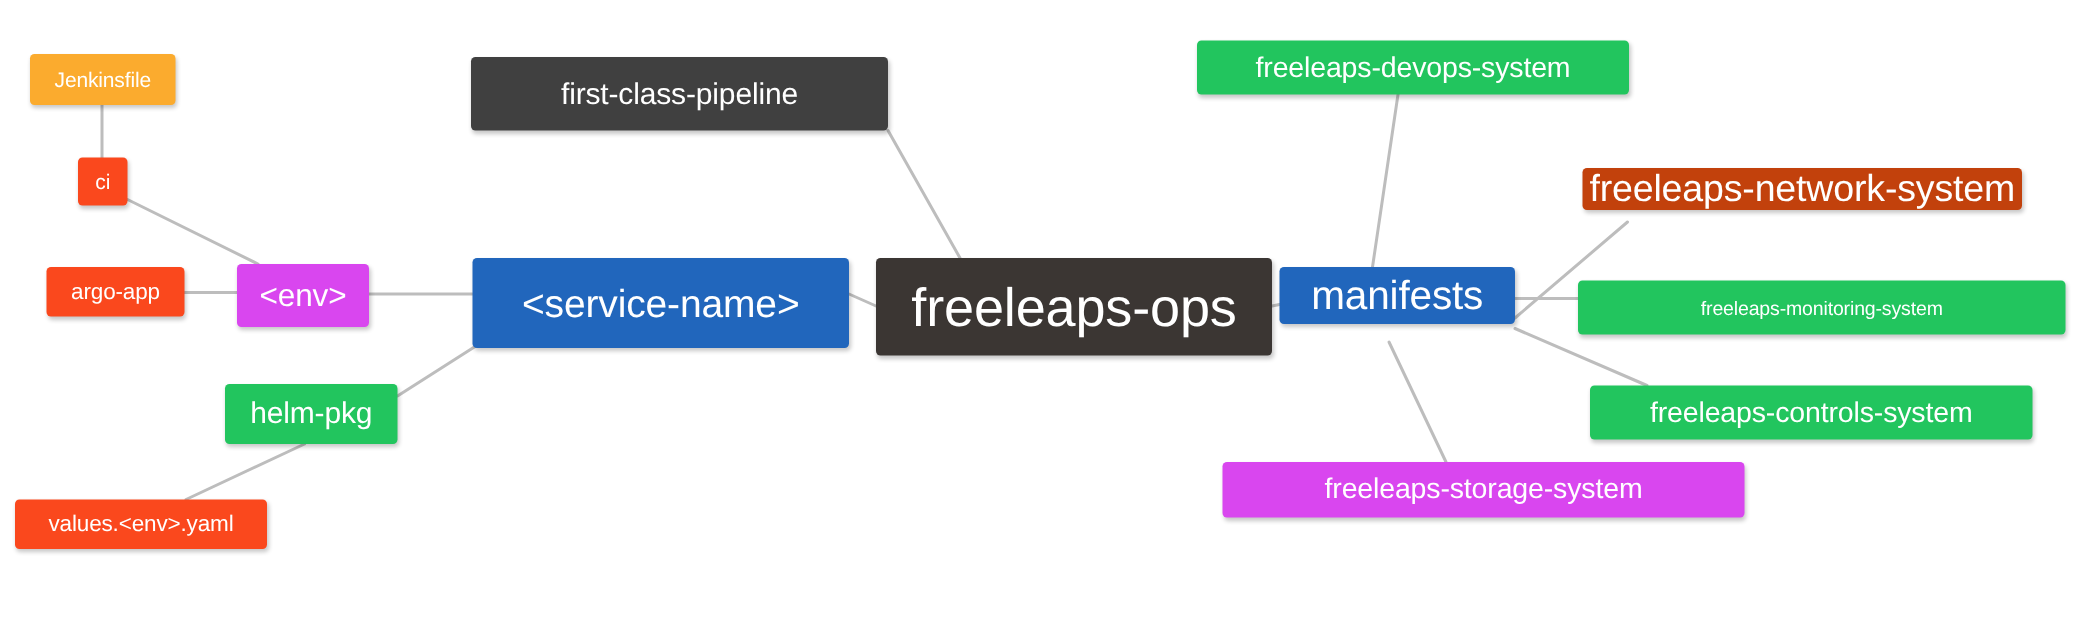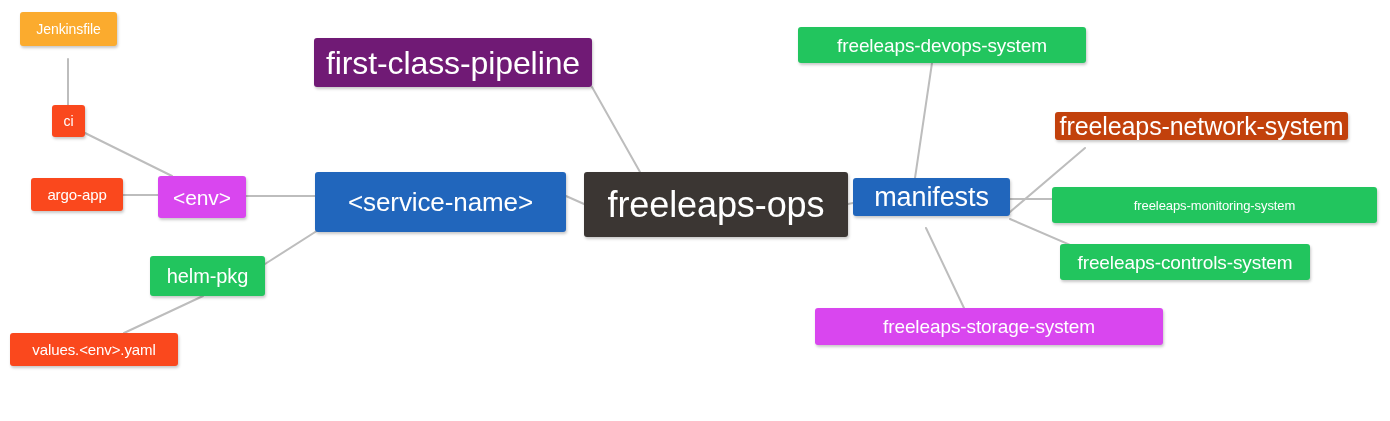--- a/index.html
+++ b/index.html
@@ -59,59 +59,59 @@
       <line x1="172" y1="176" x2="85" y2="133" stroke="#bdbdbd" stroke-width="2" stroke-linecap="round"></line>
       <line x1="68" y1="105" x2="68" y2="59" stroke="#bdbdbd" stroke-width="2" stroke-linecap="round"></line>
       <line x1="203" y1="296" x2="124" y2="333" stroke="#bdbdbd" stroke-width="2" stroke-linecap="round"></line>
       <line x1="915" y1="178" x2="932" y2="63" stroke="#bdbdbd" stroke-width="2" stroke-linecap="round"></line>
       <line x1="1010" y1="212" x2="1085" y2="148" stroke="#bdbdbd" stroke-width="2" stroke-linecap="round"></line>
       <line x1="1010" y1="199" x2="1052" y2="199" stroke="#bdbdbd" stroke-width="2" stroke-linecap="round"></line>
       <line x1="1010" y1="219" x2="1098" y2="257" stroke="#bdbdbd" stroke-width="2" stroke-linecap="round"></line>
       <line x1="926" y1="228" x2="964" y2="308" stroke="#bdbdbd" stroke-width="2" stroke-linecap="round"></line>
     </svg>
   <div id="node-layer">
-      <div class="node" style="left: 20px; top: 12px; width: 97px; height: 34px; background: rgb(251, 171, 46); font-size: 14px; color: rgb(255, 255, 255);">
+      <div class="node" style="left: 20px; top: 36px; width: 97px; height: 34px; background: rgb(251, 171, 46); font-size: 14px; color: rgb(255, 255, 255);">
         <span class="node-label">Jenkinsfile</span>
       </div>
       <div class="node" style="left: 52px; top: 105px; width: 33px; height: 32px; background: rgb(250, 72, 29); font-size: 14px; color: rgb(255, 255, 255);">
         <span class="node-label">ci</span>
       </div>
       <div class="node" style="left: 31px; top: 178px; width: 92px; height: 33px; background: rgb(250, 72, 29); font-size: 15px; color: rgb(255, 255, 255);">
         <span class="node-label">argo-app</span>
       </div>
       <div class="node" style="left: 158px; top: 176px; width: 88px; height: 42px; background: #d946ef; font-size: 21px; color: rgb(255, 255, 255);">
         <span class="node-label">&lt;env&gt;</span>
       </div>
       <div class="node" style="left: 150px; top: 256px; width: 115px; height: 40px; background: rgb(34, 197, 94); font-size: 20px; color: rgb(255, 255, 255);">
         <span class="node-label">helm-pkg</span>
       </div>
       <div class="node" style="left: 10px; top: 333px; width: 168px; height: 33px; background: rgb(250, 72, 29); font-size: 15px; color: rgb(255, 255, 255);">
         <span class="node-label">values.&lt;env&gt;.yaml</span>
       </div>
-      <div class="node" style="left: 314px; top: 38px; width: 278px; height: 49px; background: #701a75; font-size: 32px; color: rgb(255, 255, 255);">
+      <div class="node" style="left: 314px; top: 38px; width: 278px; height: 49px; background: #404040; font-size: 20px; color: rgb(255, 255, 255);">
         <span class="node-label">first-class-pipeline</span>
       </div>
       <div class="node" style="left: 315px; top: 172px; width: 251px; height: 60px; background: rgb(33, 102, 188); font-size: 26px; color: rgb(255, 255, 255);">
         <span class="node-label">&lt;service-name&gt;</span>
       </div>
       <div class="node" style="left: 584px; top: 172px; width: 264px; height: 65px; background: rgb(59, 54, 51); font-size: 36px; color: rgb(255, 255, 255);">
         <span class="node-label">freeleaps-ops</span>
       </div>
       <div class="node" style="left: 853px; top: 178px; width: 157px; height: 38px; background: rgb(33, 102, 188); font-size: 27px; color: rgb(255, 255, 255);">
         <span class="node-label">manifests</span>
       </div>
       <div class="node" style="left: 798px; top: 27px; width: 288px; height: 36px; background: rgb(34, 197, 94); font-size: 19px; color: rgb(255, 255, 255);">
         <span class="node-label">freeleaps-devops-system</span>
       </div>
       <div class="node" style="left: 1055px; top: 112px; width: 293px; height: 28px; background: #c2410c; font-size: 25px; color: rgb(255, 255, 255);">
         <span class="node-label">freeleaps-network-system</span>
       </div>
       <div class="node" style="left: 1052px; top: 187px; width: 325px; height: 36px; background: rgb(34, 197, 94); font-size: 13px; color: rgb(255, 255, 255);">
         <span class="node-label">freeleaps-monitoring-system</span>
       </div>
-      <div class="node" style="left: 1060px; top: 244px; width: 250px; height: 36px; background: rgb(34, 197, 94); font-size: 19px; color: rgb(255, 255, 255);">
+      <div class="node" style="left: 1060px; top: 257px; width: 295px; height: 36px; background: rgb(34, 197, 94); font-size: 19px; color: rgb(255, 255, 255);">
         <span class="node-label">freeleaps-controls-system</span>
       </div>
       <div class="node" style="left: 815px; top: 308px; width: 348px; height: 37px; background: #d946ef; font-size: 19px; color: rgb(255, 255, 255);">
         <span class="node-label">freeleaps-storage-system</span>
       </div>
     </div>
 </div>
 
 </body></html>

